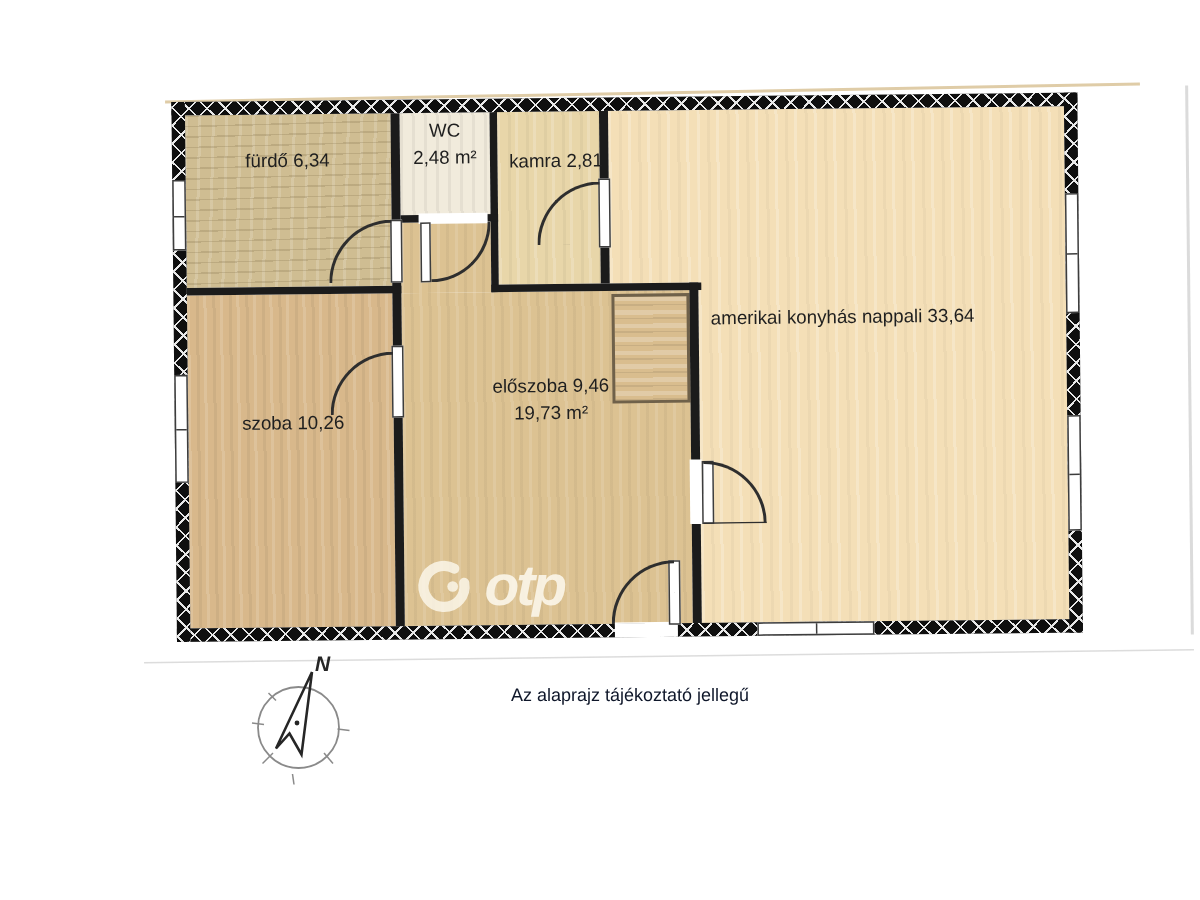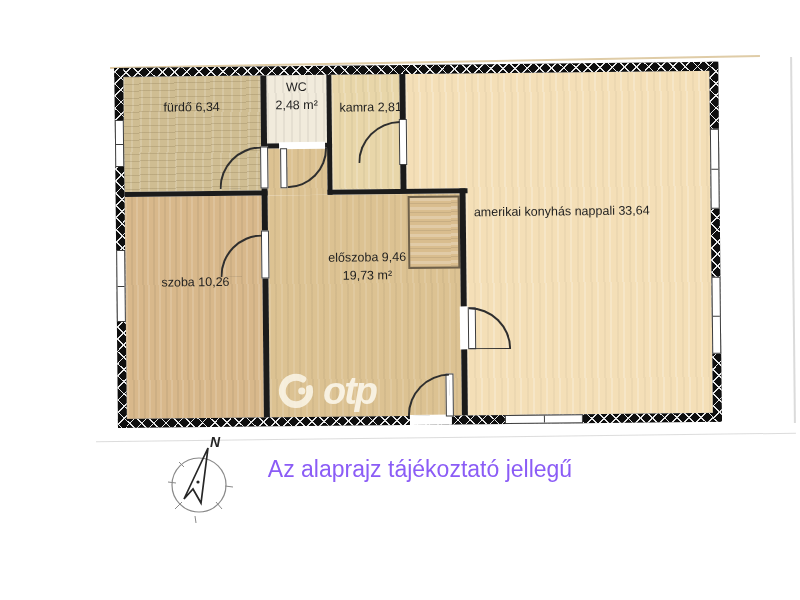--- a/index.html
+++ b/index.html
@@ -53,21 +53,21 @@
                 text-align:center; white-space:nowrap; }
 
   
   .watermark { position:absolute; left:276px; top:371px; height:44px; display:flex; align-items:flex-start; }
   .wm-brand { font-size:38px; font-weight:700; font-style:italic; letter-spacing:-2px;
               color:rgba(253,249,238,.85); margin-left:7px; line-height:40px; }
   .wm-name  { font-size:29px; font-weight:400; color:rgba(253,249,238,.60); margin-left:7px; line-height:40px; }
 
   
   .note { position:absolute; left:250px; top:456px; width:340px; text-align:center;
-          font-size:23px; color:#8b5cf6; }
+          font-size:12px; color:#0f172a; }
 
   
   .artifact { position:absolute; pointer-events:none; }
 </style>
 </head>
 <body>
 
 <div class="canvas">
 
   <div class="artifact" style="left:110px;top:61px;width:650px;height:2px;background:#d9c398;transform:rotate(-1.05deg);opacity:.85;"></div>

